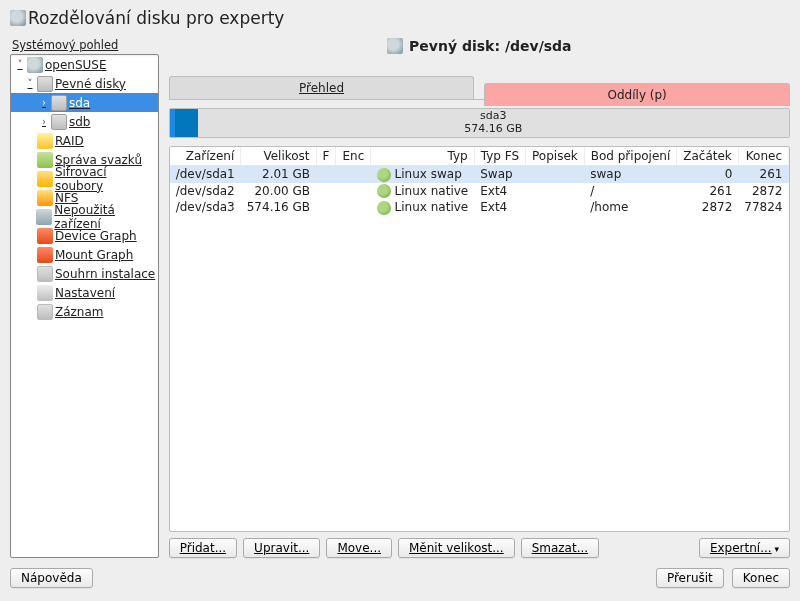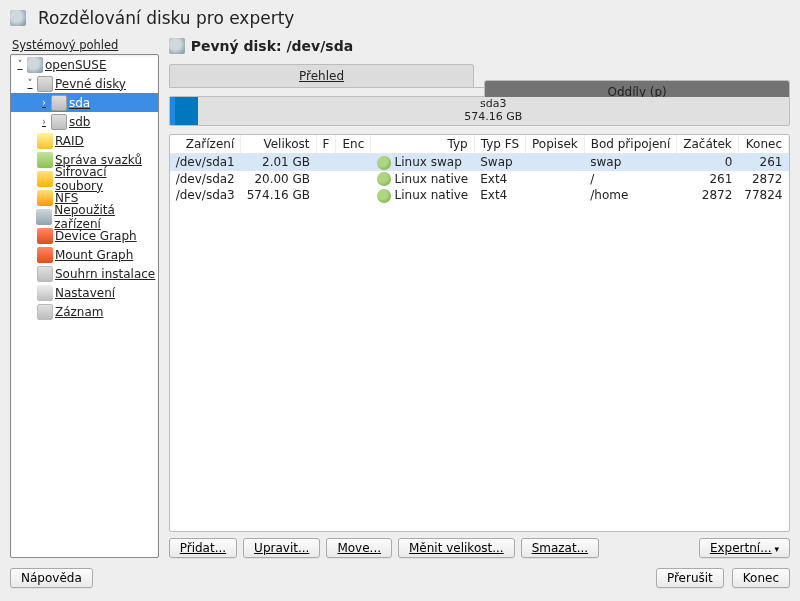--- a/index.html
+++ b/index.html
@@ -1,37 +1,37 @@
 <!DOCTYPE html>
 <html><head>
 <meta charset="utf-8">
 <style>
 * { box-sizing: border-box; margin: 0; padding: 0; }
 body { font-family: "DejaVu Sans", Arial, sans-serif; font-size: 12px; color: #222; background: #eeeeee; width: 800px; height: 601px; overflow: hidden; }
 .window { padding: 8px 10px; }
-.title-bar { display: flex; align-items: center; gap: 12px; margin-bottom: 10px; }
+.title-bar { display: flex; align-items: center; gap: 2px; margin-bottom: 10px; }
 .title-bar h1 { font-size: 17px; font-weight: normal; }
 .ic { width: 16px; height: 16px; display: inline-block; vertical-align: middle; flex-shrink: 0; }
 .main-layout { display: flex; gap: 10px; height: 520px; }
 .left-pane { width: 225px; display: flex; flex-direction: column; text-decoration: underline; }
 .pane-label { font-size: 11.5px; margin-bottom: 2px; padding-left: 2px; }
 .tree-wrap { flex: 1; border: 1px solid #888; border-radius: 2px; background: #fff; overflow: auto; box-shadow: inset 0 1px 2px rgba(0,0,0,0.08); }
 .tree .row { display: flex; align-items: center; height: 19px; padding-left: 4px; gap: 2px; cursor: default; }
 .tree .row.sel { background: #3b8de6; color: #fff; }
 .tree .caret { width: 10px; display: inline-block; text-align: center; font-size: 10px; color: #555; }
 .tree .row.sel .caret { color: #fff; }
 .tree .indent-1 { padding-left: 14px; }
 .tree .indent-2 { padding-left: 28px; }
 .right-pane { flex: 1; display: flex; flex-direction: column; }
-.right-title { display: flex; align-items: center; gap: 6px; margin-bottom: 10px; }
+.right-title { display: flex; align-items: center; gap: 6px; margin-bottom: 22px; justify-content: center; }
 .right-title h2 { font-size: 14px; font-weight: bold; }
 .tabs { display: flex; border-bottom: 1px solid #bdbdbd; gap: 8px; }
 .tab { flex: 1; text-align: center; padding: 4px 0; background: #dcdcdc; border: 1px solid #bdbdbd; border-bottom: none; border-top-left-radius: 3px; border-top-right-radius: 3px; font-size: 12px; cursor: default; }
 .tab:first-child { margin-right: 2px; }
-.tab.active { background: #737373; position: relative; top: 16px; }
+.tab.active { background: #fca5a5; position: relative; top: 7px; }
 .tab .ul { text-decoration: underline; }
 .disk-bar { height: 30px; border: 1px solid #bdbdbd; background: #f9a8d4; margin: 8px 0; display: flex; align-items: stretch; border-radius: 2px; }
 .seg { height: 100%; position: relative; }
 .seg-label { position: absolute; inset: 0; display: flex; flex-direction: column; align-items: center; justify-content: center; font-size: 11px; line-height: 1.15; }
 .table-wrap { flex: 1; border: 1px solid #bdbdbd; background: #fff; border-radius: 2px; overflow: auto; box-shadow: inset 0 1px 2px rgba(0,0,0,0.05); }
 table { border-collapse: collapse; width: 100%; font-size: 12px; }
 thead th { text-align: right; font-weight: normal; padding: 2px 6px; background: #fff; border-bottom: 1px solid #e6e6e6; border-right: 1px solid #eee; white-space: nowrap; }
 tbody td { padding: 1px 6px; white-space: nowrap; }
 tbody tr.selected { background: #d8e7f7; }
 .num { text-align: right; }

